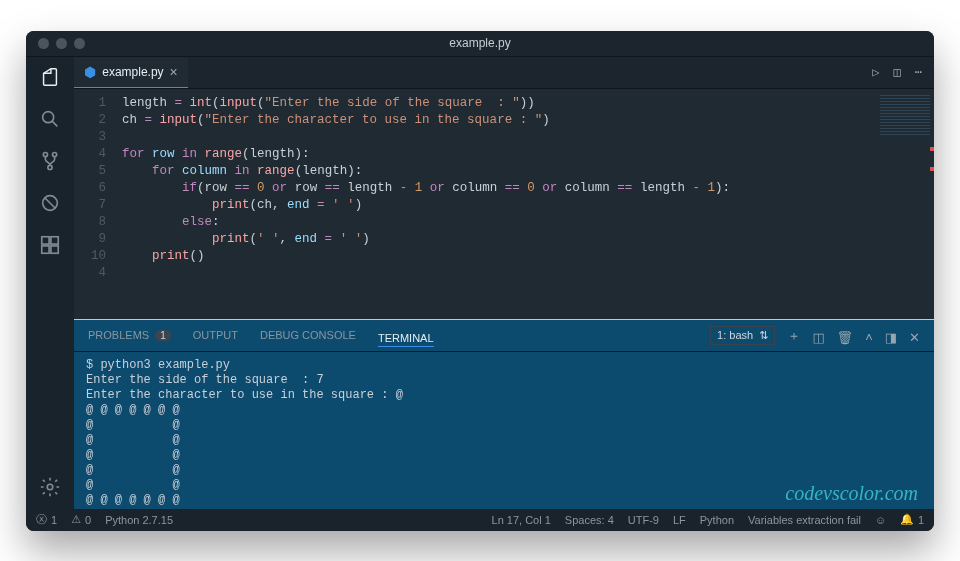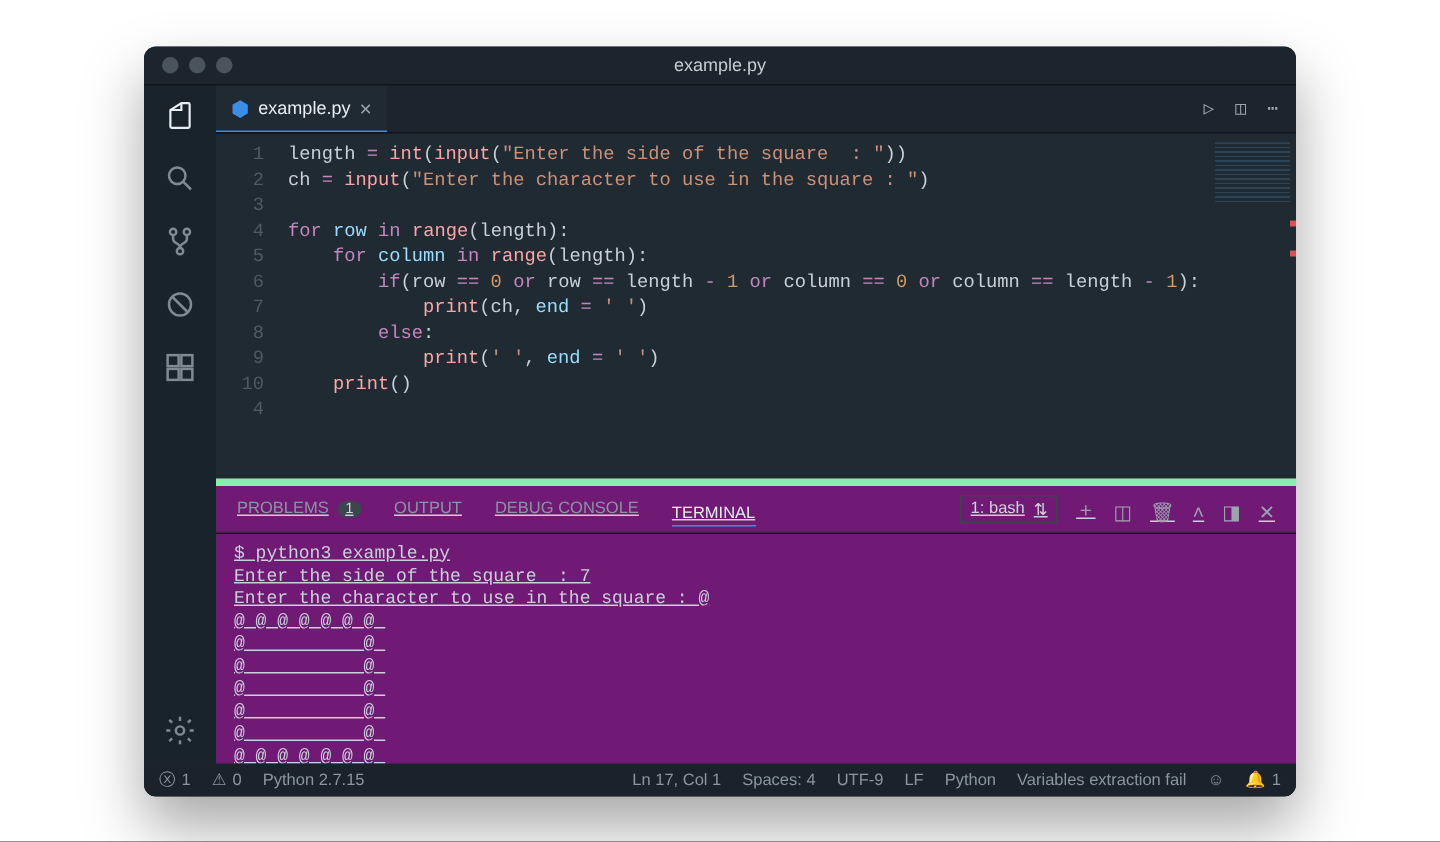--- a/index.html
+++ b/index.html
@@ -7,21 +7,21 @@
     background: #fff;
     font-family: Menlo, Monaco, "Courier New", monospace;
     font-size: 12px;
     display: flex;
     align-items: center;
     justify-content: center;
     width: 960px;
     height: 561px;
   }
   .window {
-    width: 768px;
+    width: 908px;
     height: 500px;
     background: #1f2a33;
     border-radius: 8px;
     box-shadow: 0 20px 40px rgba(0,0,0,0.35);
     display: flex;
     flex-direction: column;
     overflow: hidden;
     color: #c8d0d8;
   }
   .titlebar {
@@ -82,25 +82,24 @@
   .red-mark{ position:absolute; right:0; top:78px; width:4px; height:4px; background:#d9534f;}
   .red-mark2{ position:absolute; right:0; top:58px; width:4px; height:4px; background:#d9534f;}
   .tok-kw{ color:#c586c0; }
   .tok-fn{ color:#fca5a5;}
   .tok-str{ color:#ce9178;}
   .tok-num{ color:#d19a66;}
   .tok-op{ color:#c586c0;}
   .tok-id{ color:#9cdcfe;}
   .panel {
     height: 190px;
-    border-top: 5px solid #86efac;
-    background:#701a75;
+    border-top: 1px solid #86efac;
+    background:#0c4a6e;
     display:flex; flex-direction:column;
     position:relative;
-    text-decoration:underline;
   }
   .panel-tabs{
     height:32px; display:flex; align-items:center; gap:22px; padding:0 14px;
     font-family:-apple-system,sans-serif; font-size:11px; color:#8a96a0;
     border-bottom:1px solid #111a21;
   }
   .panel-tabs .ptab{ cursor:pointer; display:flex; align-items:center; gap:6px;}
   .panel-tabs .ptab.active{ color:#e6edf3; border-bottom:1px solid #3a8ee6; padding-bottom:2px; margin-bottom:-9px;}
   .badge{ background:#3c464e; color:#cfd6dc; border-radius:8px; font-size:10px; padding:0 5px;}
   .panel-right{ margin-left:auto; display:flex; align-items:flex-end; gap:12px; color:#9aa6ae;}
@@ -262,20 +261,21 @@
 Enter the side of the square  : 7
 Enter the character to use in the square : @
 @ @ @ @ @ @ @ 
 @           @ 
 @           @ 
 @           @ 
 @           @ 
 @           @ 
 @ @ @ @ @ @ @ 
 $ </div>
+        <div class="watermark">codevscolor.com</div>
       </div>
 
     </div>
   </div>
 
   <div class="statusbar">
     <div class="sb-item">ⓧ <span>1</span></div>
     <div class="sb-item">⚠ <span>0</span></div>
     <div class="sb-item">
         <span>Python 2.7.15</span>

